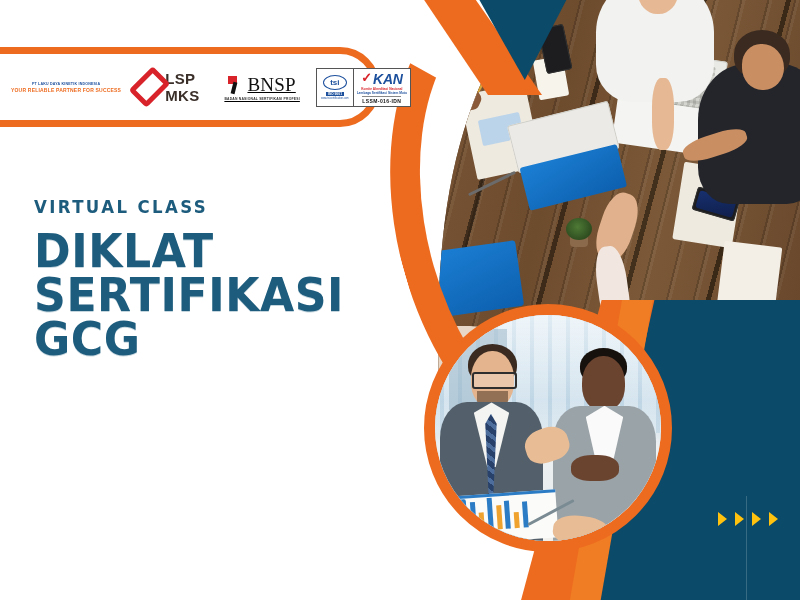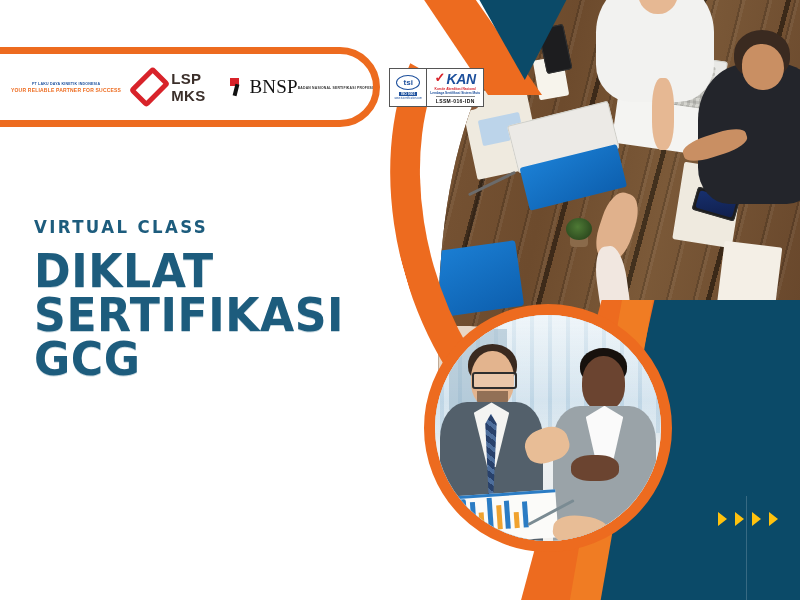--- a/index.html
+++ b/index.html
@@ -141,25 +141,25 @@
   
   .kuy{display:flex;align-items:center;gap:4px;}
   .kuy-mark{width:22px;height:22px;transform:rotate(45deg);border:2px solid #2f6fb5;border-radius:3px;
      background:linear-gradient(135deg,#cfe0f2 50%,#ffffff 50%);position:relative;}
   .kuy-mark:after{content:"";position:absolute;left:3px;top:7px;width:12px;height:6px;
      background:#ED6B1F;transform:rotate(-45deg);border-radius:1px;}
   .kuy-name{font-weight:bold;font-size:15px;color:#1c4f9c;letter-spacing:-.3px;}
   .kuy-sub{font-size:3.6px;color:#1c4f9c;letter-spacing:.2px;margin-top:2px;font-weight:bold;white-space:nowrap;}
   .kuy-tag{font-size:5px;color:#ED6B1F;font-weight:bold;letter-spacing:.2px;margin-top:2px;white-space:nowrap;}
   
-  .lsp{display:flex;align-items:center;gap:9px;}
+  .lsp{display:flex;align-items:center;gap:3px;}
   .lsp-mark{width:24px;height:24px;transform:rotate(45deg);border:5px solid #d8232a;border-radius:4px;}
   .lsp-txt{font-weight:bold;font-size:15px;color:#3b2f2a;letter-spacing:.3px;}
   
-  .bnsp{display:flex;align-items:center;}
+  .bnsp{display:flex;flex-direction:column;align-items:center;text-decoration:underline;}
   .bnsp-row{display:flex;align-items:center;gap:3px;}
   .bnsp-mark{width:16px;height:20px;position:relative;}
   .bnsp-mark:before{content:"";position:absolute;left:0;top:1px;width:9px;height:8px;background:#d8232a;}
   .bnsp-mark:after{content:"";position:absolute;left:4px;top:7px;width:4px;height:12px;background:#111;
      transform:rotate(14deg);}
   .bnsp-txt{font-family:"Liberation Serif",serif;font-size:19px;color:#111;letter-spacing:.2px;}
   .bnsp-sub{font-size:3.4px;color:#333;letter-spacing:.2px;margin-top:1px;white-space:nowrap;font-weight:bold;}
   
   .kan{display:flex;border:1px solid #555;background:#fff;}
   .tsi{width:34px;display:flex;flex-direction:column;align-items:center;justify-content:center;
@@ -171,21 +171,21 @@
   .kan-b{padding:2px 3px;display:flex;flex-direction:column;align-items:center;}
   .kan-row{display:flex;align-items:center;gap:1px;}
   .kan-tick{color:#d8232a;font-size:13px;font-weight:bold;line-height:.8;}
   .kan-txt{font-weight:bold;font-size:14px;color:#1c4f9c;font-style:italic;letter-spacing:-.3px;}
   .kan-s1{font-size:3.2px;color:#d8232a;font-weight:bold;white-space:nowrap;}
   .kan-s2{font-size:3.2px;color:#1c4f9c;font-weight:bold;white-space:nowrap;}
   .kan-code{font-size:5px;color:#111;font-weight:bold;letter-spacing:.4px;border-top:1px solid #888;
      margin-top:1px;padding-top:1px;white-space:nowrap;}
 
   
-  .headline{position:absolute;left:34px;top:216px;width:400px;z-index:5;}
+  .headline{position:absolute;left:34px;top:196px;width:400px;z-index:5;}
   .eyebrow{
     font-size:18px;font-weight:bold;color:#1D5C7D;letter-spacing:2.6px;
     font-family:"DejaVu Sans",sans-serif;transform:scaleX(.92);transform-origin:left center;
   }
   .title{
     margin-top:12px;font-size:46px;line-height:.96;font-weight:bold;color:#1D5C7D;
     font-family:"DejaVu Sans",sans-serif;letter-spacing:.6px;
     transform:scaleX(.96);transform-origin:left top;
     text-shadow:0 1px 0 rgba(29,92,125,.25);
   }

